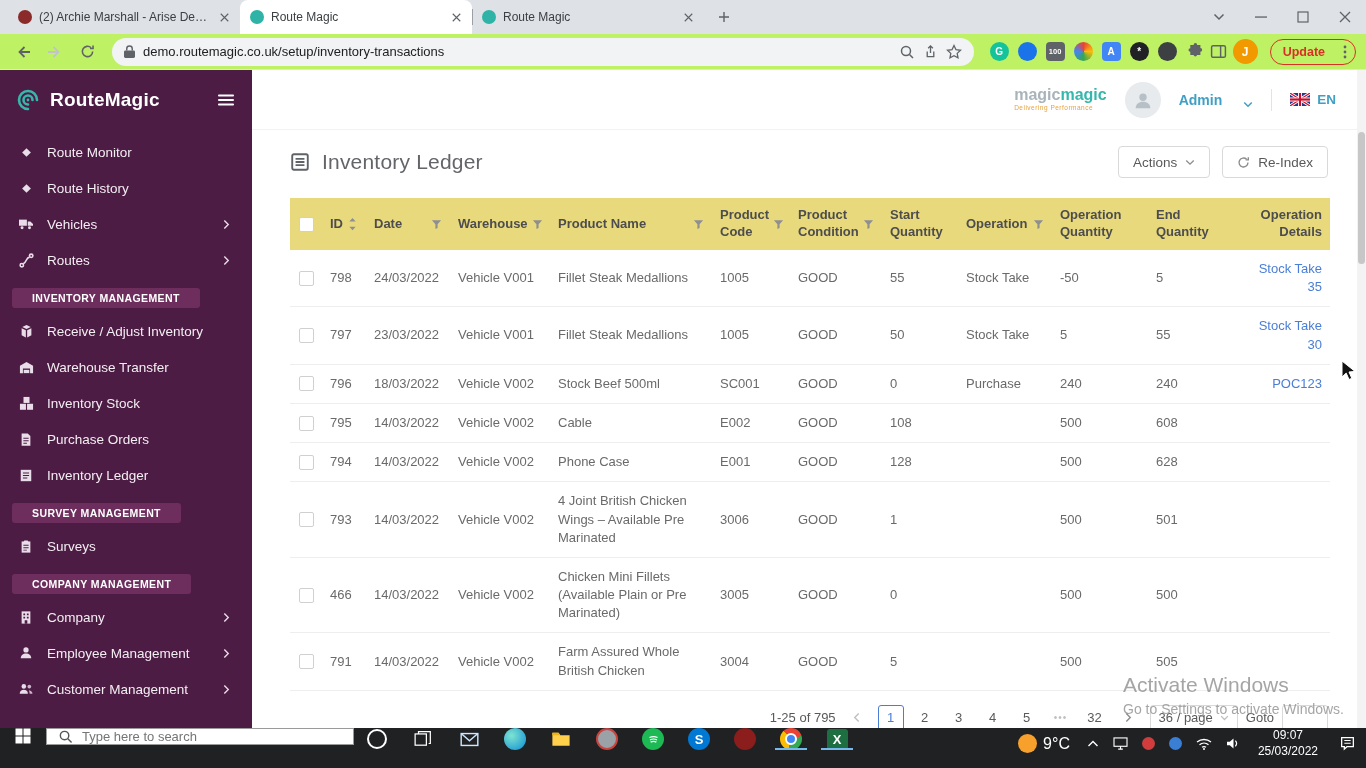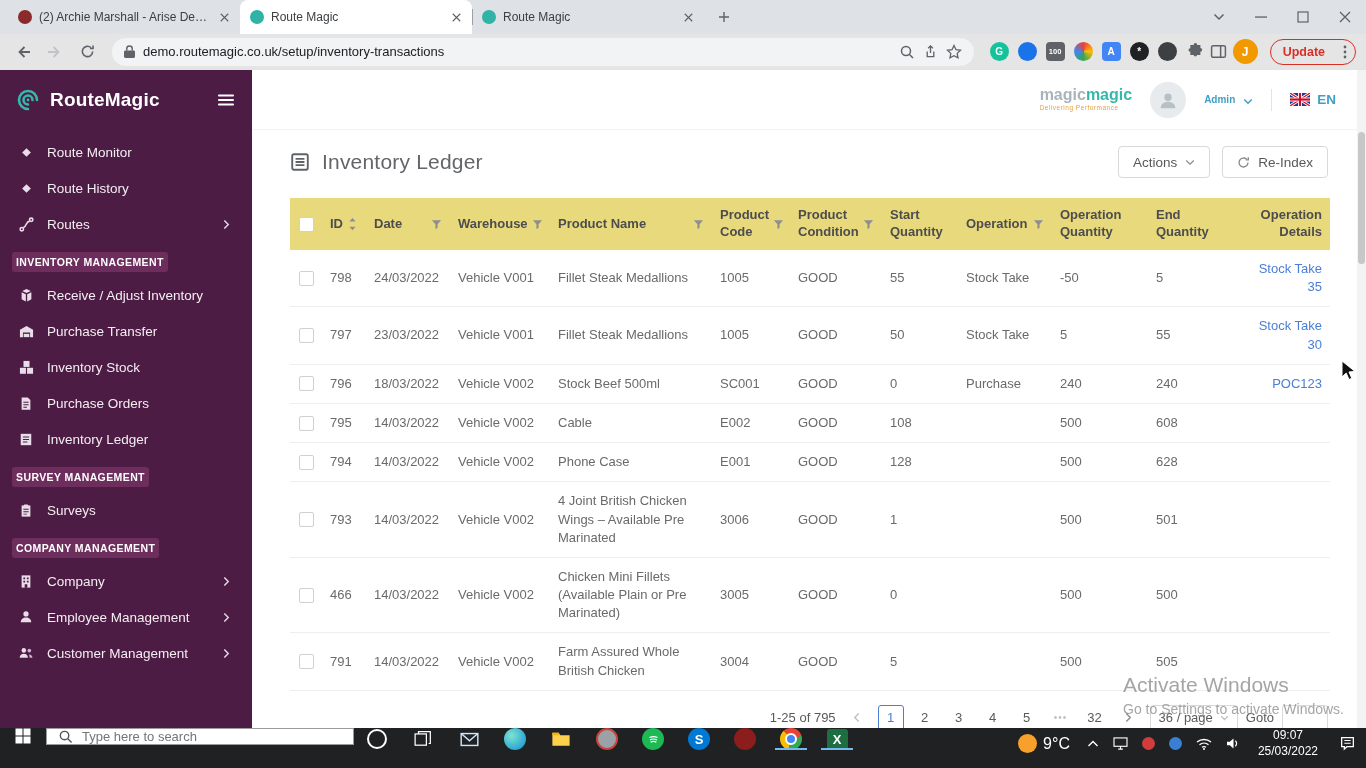--- a/index.html
+++ b/index.html
@@ -18,21 +18,21 @@
   .tab{display:flex;align-items:center;gap:7px;height:34px;width:232px;padding:0 8px 0 10px;position:relative}
   .tab.active{background:#fff;border-radius:8px 8px 0 0}
   .tab:not(.active):not(:first-child)::before{content:"";position:absolute;left:0;top:9px;bottom:9px;width:1px;background:#9aa0a6}
   .fav{width:14px;height:14px;border-radius:50%;flex:0 0 auto}
   .tab-title{font-size:12px;color:#3c4043;white-space:nowrap;overflow:hidden;text-overflow:ellipsis;flex:1}
   .tab-close{width:16px;height:16px;border-radius:50%;display:flex;align-items:center;justify-content:center;flex:0 0 auto}
   .newtab{width:28px;height:28px;margin:0 0 3px 6px;display:flex;align-items:center;justify-content:center;border-radius:50%}
   .winctl{margin-left:auto;display:flex;align-self:stretch}
   .winbtn{width:42px;display:flex;align-items:center;justify-content:center}
 
-  .toolbar{height:36px;background:#e5e5e5;display:flex;align-items:center;padding:0 10px;gap:6px;border-bottom:1px solid #e1e3e6}
+  .toolbar{height:36px;background:#bef264;display:flex;align-items:center;padding:0 10px;gap:6px;border-bottom:1px solid #e1e3e6}
   .navbtn{width:26px;height:26px;display:flex;align-items:center;justify-content:center;border-radius:50%}
   .omnibox{flex:1;height:28px;background:#f1f3f4;border-radius:14px;display:flex;align-items:center;gap:8px;padding:0 12px;margin:0 6px}
   .url{font-size:13px;color:#202124;flex:1;white-space:nowrap;overflow:hidden}
   .ext-row{display:flex;align-items:center;gap:9px;padding:0 4px}
   .extdot{width:19px;height:19px;border-radius:50%;display:flex;align-items:center;justify-content:center;color:#fff;font-size:10px;font-weight:bold}
   .ext-rainbow{background:conic-gradient(#ea4335,#fbbc05,#34a853,#4285f4,#ea4335)}
   .ext-square{border-radius:4px}
   .avatar-j{width:25px;height:25px;border-radius:50%;background:#f29900;color:#fff;display:flex;align-items:center;justify-content:center;font-size:12px;font-weight:bold}
   .update-pill{height:26px;border:1.5px solid var(--update-red);border-radius:13px;display:flex;align-items:center;gap:18px;padding:0 8px 0 12px;margin-left:6px}
   .update-txt{color:var(--update-red);font-size:12.5px;font-weight:bold}
@@ -40,30 +40,30 @@
   
   .app-row{display:flex;height:658px}
   .sidebar{width:252px;background:var(--sidebar-bg);display:flex;flex-direction:column;color:#fff;flex:0 0 auto}
   .side-brand{height:60px;display:flex;align-items:center;gap:10px;padding:0 16px;flex:0 0 auto}
   .brand-name{font-size:19px;font-weight:bold;color:#fff;letter-spacing:.2px}
   .side-burger{margin-left:auto}
   .side-nav{flex:1;overflow:hidden;padding-top:4px}
   .side-item{height:36px;display:flex;align-items:center;gap:13px;padding:0 18px;font-size:13.5px;color:#f3eef2;cursor:default}
   .side-item .icn{width:16px;height:16px;color:#e9ddea}
   .side-chev{margin-left:auto;color:#d8c2d4}
-  .side-section{display:inline-block;margin:10px 0 5px 12px;background:var(--section-pill);color:#fff;font-size:10.5px;font-weight:bold;letter-spacing:.4px;padding:4px 4px;border-radius:3px}
+  .side-section{display:inline-block;margin:10px 0 5px 12px;background:var(--section-pill);color:#fff;font-size:10.5px;font-weight:bold;letter-spacing:.4px;padding:4px 20px;border-radius:3px}
 
   .main{flex:1;background:#fff;display:flex;flex-direction:column;position:relative;overflow:hidden}
   .top-header{height:60px;display:flex;align-items:center;justify-content:flex-end;gap:18px;padding:0 30px;border-bottom:1px solid #f2f2f2;flex:0 0 auto}
   .mini-logo{display:flex;flex-direction:column;align-items:flex-start;line-height:1}
   .mini-logo .row1{font-size:16px;font-weight:bold}
   .logo-route{color:#a9b4ba}.logo-magic{color:var(--brand-teal)}
   .logo-tag{font-size:6.5px;color:#e8a13c;letter-spacing:.5px;margin-top:2px}
   .hdr-avatar{width:36px;height:36px;border-radius:50%;background:#e7ebed;display:flex;align-items:center;justify-content:center}
-  .admin{display:flex;align-items:flex-end;gap:8px;color:var(--accent-admin);font-size:10px;font-weight:bold}
+  .admin{display:flex;align-items:flex-end;gap:21px;color:var(--accent-admin);font-size:14px;font-weight:bold}
   .hdr-divider{width:1px;height:22px;background:#e3e3e3}
   .lang{display:flex;align-items:center;gap:7px;color:var(--accent-admin);font-size:13.5px;font-weight:bold}
 
   .content{flex:1;padding:8px 38px 0;position:relative}
   .title-row{display:flex;align-items:center;height:48px}
   .page-title{font-size:21px;color:#636569;margin-left:12px;letter-spacing:.2px}
   .title-btns{margin-left:auto;display:flex;gap:12px}
   .btn{height:32px;border:1px solid #d9d9d9;border-radius:4px;background:#fff;color:#595959;font-size:13.5px;display:flex;align-items:center;gap:8px;padding:0 14px}
 
   .tbl{margin-top:12px;width:1040px}
@@ -298,20 +298,35 @@
           <span>Route Monitor</span>
         </div><div class="side-item">
           <span class="icn">
             <svg width="13" height="13" viewBox="0 0 16 16" fill="currentColor">
               <rect x="4.2" y="4.2" width="7.6" height="7.6" transform="rotate(45 8 8)"></rect>
             </svg>
           </span>
           <span>Route History</span>
         </div><div class="side-item">
           <span class="icn">
+            <svg width="16" height="14" viewBox="0 0 16 16" fill="currentColor">
+              <path d="M0 3h9v7H0z"></path>
+              <path d="M10 5h3l3 3v2h-6z"></path>
+              <circle cx="3.5" cy="12.2" r="1.7"></circle>
+              <circle cx="12" cy="12.2" r="1.7"></circle>
+            </svg>
+          </span>
+          <span>Vehicles</span>
+          <span class="icn side-chev">
+            <svg width="7" height="11" viewBox="0 0 8 12" fill="none" stroke="currentColor" stroke-width="1.6">
+              <path d="M1.5 1.5L6 6l-4.5 4.5"></path>
+            </svg>
+          </span>
+        </div><div class="side-item">
+          <span class="icn">
             <svg width="15" height="15" viewBox="0 0 16 16" fill="none" stroke="currentColor" stroke-width="1.7">
               <circle cx="3" cy="13" r="1.8"></circle>
               <circle cx="13" cy="3" r="1.8"></circle>
               <path d="M4.6 11.4C9 9 7 5 11.4 4.4"></path>
             </svg>
           </span>
           <span>Routes</span>
           <span class="icn side-chev">
             <svg width="7" height="11" viewBox="0 0 8 12" fill="none" stroke="currentColor" stroke-width="1.6">
               <path d="M1.5 1.5L6 6l-4.5 4.5"></path>
@@ -326,21 +341,21 @@
             </svg>
           </span>
           <span>Receive / Adjust Inventory</span>
         </div><div class="side-item">
           <span class="icn">
             <svg width="15" height="15" viewBox="0 0 16 16" fill="currentColor">
               <path d="M1 6.2L8 2l7 4.2V14h-3.2V9H4.2v5H1z"></path>
               <path d="M5 10.5h6V14H5z"></path>
             </svg>
           </span>
-          <span>Purchase Transfer</span>
+          <span>Warehouse Transfer</span>
         </div><div class="side-item">
           <span class="icn">
             <svg width="15" height="15" viewBox="0 0 16 16" fill="currentColor">
               <rect x="1" y="8.3" width="6.4" height="6.4"></rect>
               <rect x="8.6" y="8.3" width="6.4" height="6.4"></rect>
               <rect x="4.8" y="1" width="6.4" height="6.4"></rect>
             </svg>
           </span>
           <span>Inventory Stock</span>
         </div><div class="side-item">

